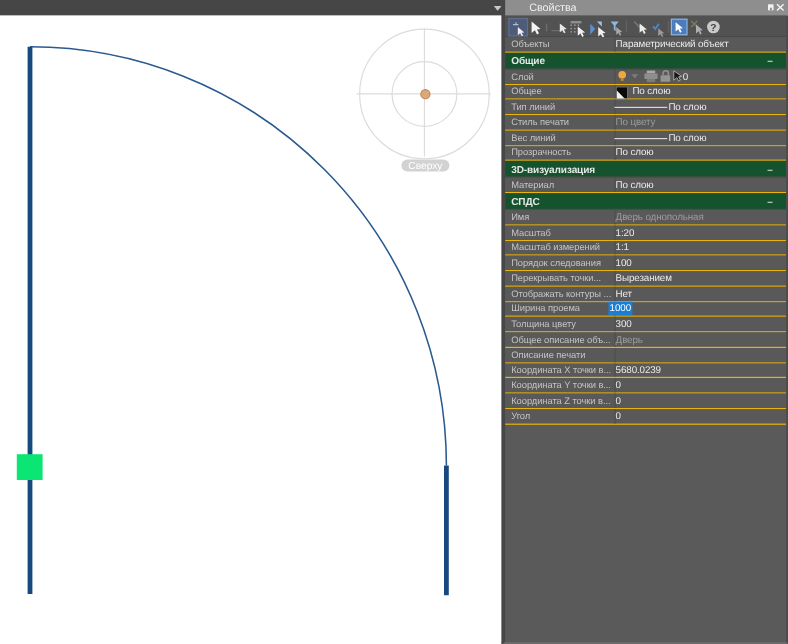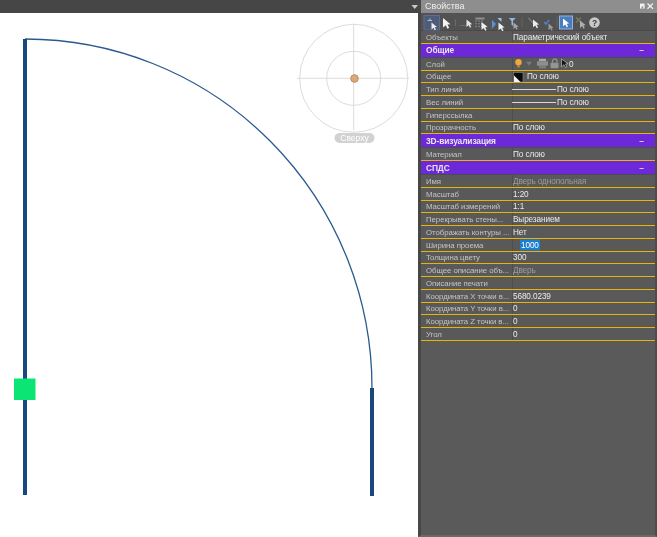--- a/index.html
+++ b/index.html
@@ -1,26 +1,26 @@
 <!DOCTYPE html>
 <html><head>
 <meta charset="utf-8">
 <style>
 html,body{margin:0;padding:0;}
 body{width:657px;height:537px;overflow:hidden;font-family:"Liberation Sans",sans-serif;}
 #app{position:relative;width:657px;height:537px;background:#ffffff;}
 #topstrip{position:absolute;left:0;top:0;width:421px;height:13px;background:#464646;}
 #canvas{position:absolute;left:0;top:13px;width:418px;height:452px;background:#ffffff;}
 #panel{position:absolute;left:418px;top:0;width:239px;height:537px;background:#5a5a5a;box-sizing:border-box;border-left:3px solid #474747;border-right:2px solid #4c4c4c;border-bottom:2px solid #6a6a6a;}
-#phead{position:absolute;left:421px;top:0;width:236px;height:13px;background:#8e8e8e;color:#efefef;font-size:9px;line-height:13px;padding-left:4px;box-sizing:border-box;}
+#phead{position:absolute;left:421px;top:0;width:236px;height:13px;background:#8e8e8e;color:#efefef;font-size:9px;line-height:13px;padding-left:20px;box-sizing:border-box;}
 #ptoolbar{position:absolute;left:421px;top:13px;width:234px;height:18px;background:#525252;border-bottom:1px solid #494949;box-sizing:border-box;}
 #rows{position:absolute;left:421px;top:31px;width:234px;}
 .row{position:relative;height:12.76px;border-bottom:1px solid #eab308;box-sizing:border-box;background:#595959;}
 .row:before{content:"";position:absolute;left:91px;top:0;width:1px;height:100%;background:#4e4e4e;}
-.sec{position:relative;height:14px;border-bottom:1px solid #4c4c4c;box-sizing:border-box;background:#6d28d9;color:#e8e8e8;font-weight:bold;font-size:8.4px;}
+.sec{position:relative;height:14px;border-bottom:1px solid #4c4c4c;box-sizing:border-box;background:#14532d;color:#e8e8e8;font-weight:bold;font-size:8.4px;}
 .sec .t{position:absolute;left:5px;top:50%;transform:translateY(-50%);white-space:nowrap;letter-spacing:-0.1px;}
 .sec .m{position:absolute;right:11px;top:50%;transform:translateY(-50%);font-weight:bold;color:#d8d8d8;}
 .lab{position:absolute;left:5px;top:50%;transform:translateY(-50%);color:#c4c4c4;white-space:nowrap;font-size:7.8px;letter-spacing:-0.05px;}
 .val{position:absolute;left:92px;top:50%;transform:translateY(-50%);color:#ebebeb;white-space:nowrap;font-size:8.2px;letter-spacing:-0.1px;text-align:center;}
 .gray{color:#9c9c9c;}
 .sel{background:#1b7ed3;color:#ffffff;padding:1px 1px;}
 .lineval{position:absolute;left:91px;top:50%;width:44px;height:1px;background:#d8d8d8;}
 </style>
 </head>
 <body>
@@ -129,28 +129,29 @@
         <path d="M1 3.5 L1 10 L7.5 10 Z" fill="#f2f2f2"></path>
       </svg>
       <span class="val" style="left:106px;">По слою</span>
       </div>
     <div class="row">
         <span class="lab">Тип линий</span>
         <span class="lineval"></span>
         <span class="val" style="left:136px;">По слою</span>
       </div>
     <div class="row">
+        <span class="lab">Стиль печати</span>
+        <span class="val gray">По цвету</span>
+      </div>
+    <div class="row">
         <span class="lab">Вес линий</span>
         <span class="lineval"></span>
         <span class="val" style="left:136px;">По слою</span>
       </div>
     <div class="row">
-        <span class="lab">Гиперссылка</span>
-      </div>
-    <div class="row">
         <span class="lab">Прозрачность</span>
         <span class="val">По слою</span>
       </div>
     <div class="sec">
         <span class="t">3D-визуализация</span>
         <span class="m">–</span>
       </div>
     <div class="row">
         <span class="lab">Материал</span>
         <span class="val">По слою</span>
@@ -165,30 +166,34 @@
       </div>
     <div class="row">
         <span class="lab">Масштаб</span>
         <span class="val">1:20</span>
       </div>
     <div class="row">
         <span class="lab">Масштаб измерений</span>
         <span class="val">1:1</span>
       </div>
     <div class="row">
-        <span class="lab">Перекрывать стены...</span>
+        <span class="lab">Порядок следования</span>
+        <span class="val">100</span>
+      </div>
+    <div class="row">
+        <span class="lab">Перекрывать точки...</span>
         <span class="val">Вырезанием</span>
       </div>
     <div class="row">
         <span class="lab">Отображать контуры ...</span>
         <span class="val">Нет</span>
       </div>
     <div class="row">
         <span class="lab">Ширина проема</span>
-        <span class="val" style="left:88px;padding-left:11px;"><span class="sel">1000</span></span>
+        <span class="val" style="left:75px;padding-left:11px;"><span class="sel">1000</span></span>
       </div>
     <div class="row">
         <span class="lab">Толщина цвету</span>
         <span class="val">300</span>
       </div>
     <div class="row">
         <span class="lab">Общее описание объ...</span>
         <span class="val gray">Дверь</span>
       </div>
     <div class="row">

